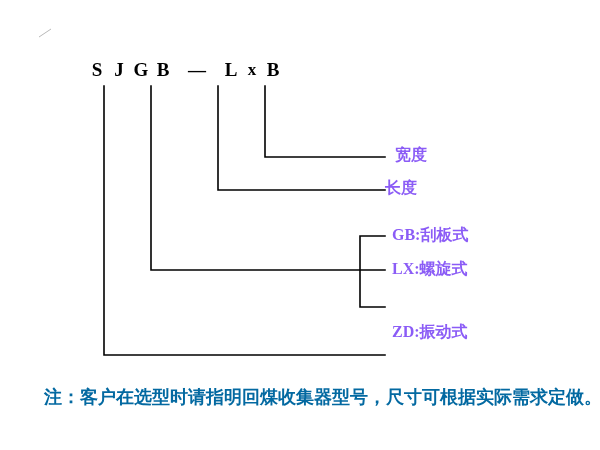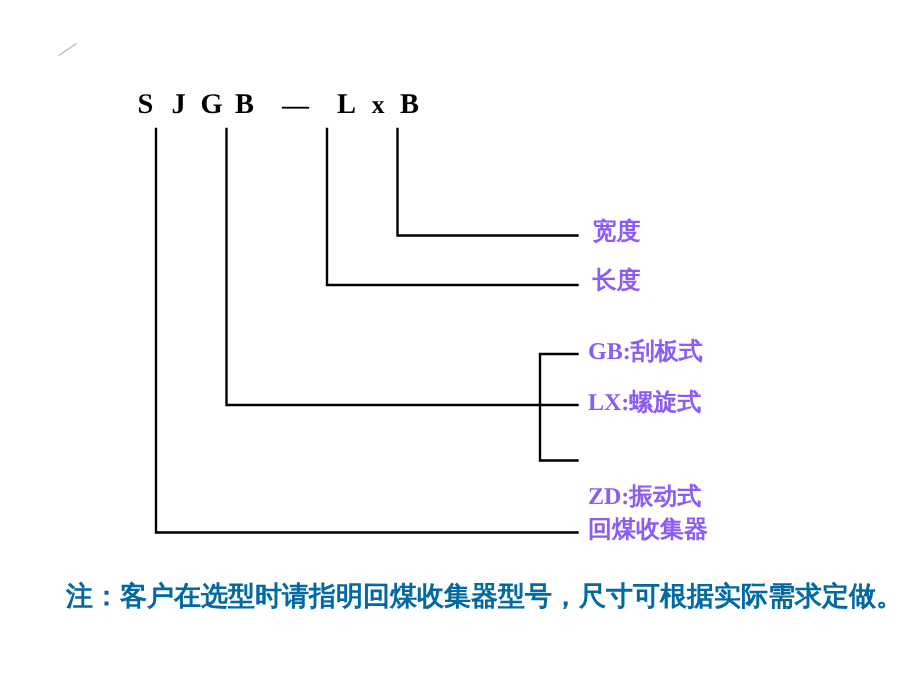--- a/index.html
+++ b/index.html
@@ -117,21 +117,20 @@
     <polyline points="218,86 218,190 385,190"></polyline>
 
     <polyline points="151,86 151,270 385,270"></polyline>
 
     <polyline points="385,236 360,236 360,307 385,307"></polyline>
 
     <polyline points="104,86 104,355 385,355"></polyline>
   </svg>
 
   <div class="label" style="left:395px; top:147px;">宽度</div>
-  <div class="label" style="left:395px; top:180px;font-family:Liberation Serif, serif;">长度</div>
+  <div class="label" style="left:385px; top:180px;font-family:Liberation Serif, serif;">长度</div>
   <div class="label" style="left:392px; top:261px;">LX:螺旋式</div>
   <div class="label" style="left:392px; top:227px;">GB:刮板式</div>
   <div class="label" style="left:392px; top:298px;margin-top:26px;">ZD:振动式</div>
-  <div class="label" style="left:392px; top:346px;">回煤收集器</div>
 
   <div class="note">注：客户在选型时请指明回煤收集器型号，尺寸可根据实际需求定做。</div>
 
 </div>
 
 </body></html>

